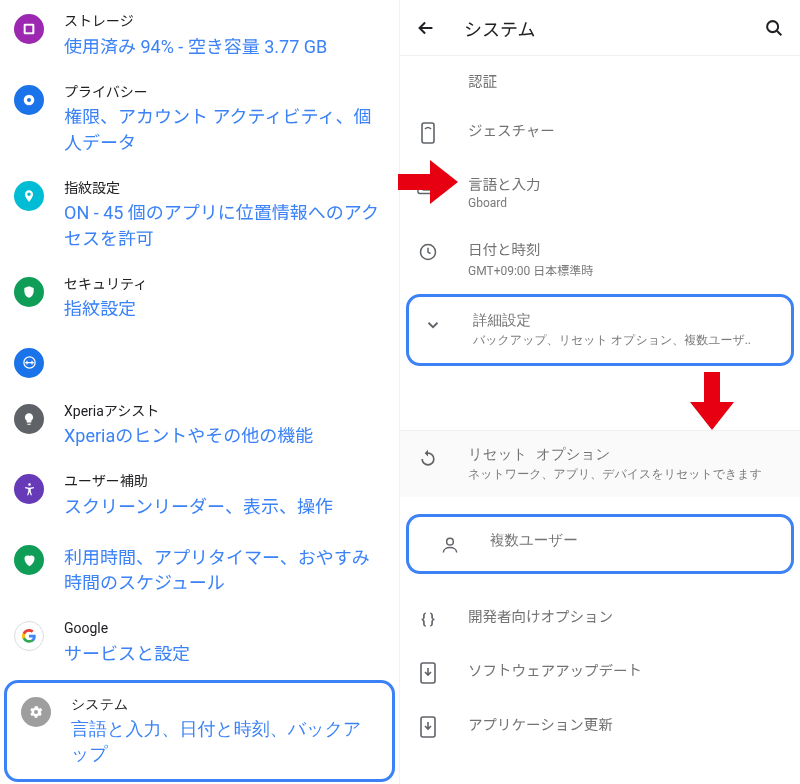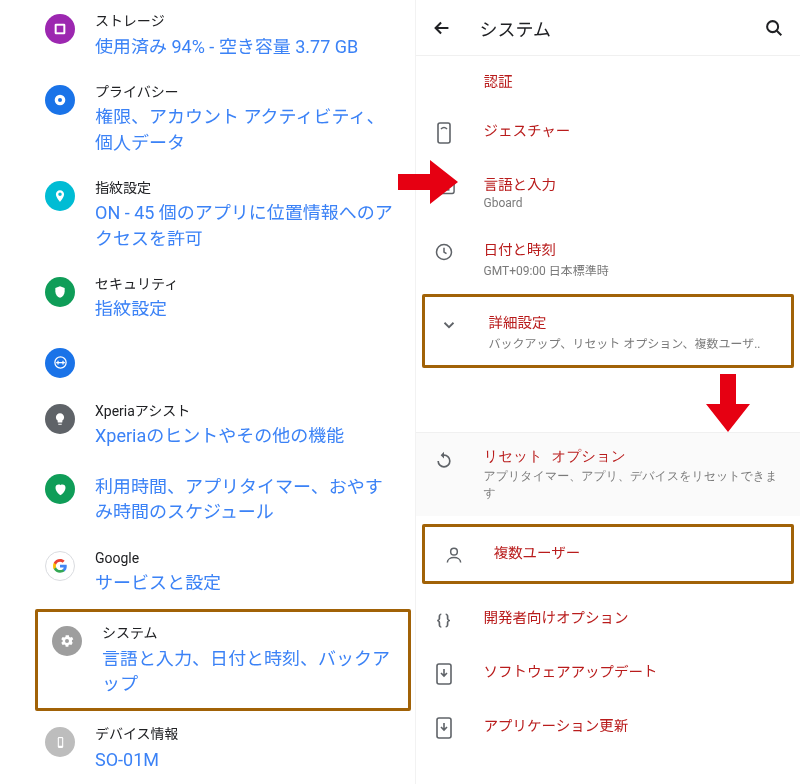--- a/index.html
+++ b/index.html
@@ -11,61 +11,61 @@
     display: flex;
     position: relative;
   }
   .pane {
     width: 400px;
     height: 784px;
     background: #fff;
     position: relative;
     overflow: hidden;
   }
-  .pane-left { border-right: 1px solid rgba(0,0,0,0.05); margin-left: 31px; }
+  .pane-left { border-right: 1px solid rgba(0,0,0,0.05); }
   .list-item {
     display: flex;
     align-items: flex-start;
     padding: 12px 16px 12px 8px;
     position: relative;
   }
   .icon-circle {
     width: 30px; height: 30px;
     border-radius: 50%;
     display: flex; align-items: center; justify-content: center;
     flex-shrink: 0;
     margin-right: 20px;
     margin-left: 6px;
     margin-top: 2px;
   }
   .item-text { flex: 1; min-width: 0; }
   .item-title { font-size: 14px; color: #202124; line-height: 1.4; }
   .item-sub { font-size: 18px; color: #3b82f6; line-height: 1.4; margin-top: 2px; }
-  .highlight-red { border: 3px solid #a16207; border-radius: 2px; }
+  .highlight-red { border: 3px solid #3b82f6; border-radius: 14px; font-family: Liberation Serif, serif; }
   
   .header {
     display: flex; align-items: center;
     height: 56px;
     padding: 0 12px;
     border-bottom: 1px solid rgba(0,0,0,0.06);
   }
   .header .title { font-size: 18px; color: #202124; margin-left: 24px; flex:1; }
   .icon-btn { width: 28px; height: 28px; display:flex; align-items:center; justify-content:center; color:#5f6368; }
   .r-row {
     display: flex; align-items: flex-start;
     padding: 14px 16px 14px 16px;
   }
   .r-icon {
     width: 24px; height: 24px;
     display:flex; align-items:center; justify-content:center;
     margin-right: 28px; flex-shrink:0; color:#5f6368;
     margin-top: 2px;
   }
   .r-row.indent-noicon { padding-left: 68px; }
-  .r-title { font-size: 14.5px; color:#b91c1c; }
+  .r-title { font-size: 14.5px; color:#737373; }
   .r-sub { font-size: 12px; color:#7a7a7a; margin-top:2px; }
   .arrow-right {
     position: absolute;
     left: 398px;
     width: 60px; height: 44px;
   }
   .arrow-down {
     width: 44px; height: 58px;
     margin-left: 290px;
     margin-top: 6px;
@@ -142,20 +142,32 @@
       <svg width="14" height="14" viewBox="0 0 24 24" fill="#fff">
           <path d="M9 21c0 .5.4 1 1 1h4c.6 0 1-.5 1-1v-1H9v1zm3-19C8 2 5 5 5 9c0 2.4 1.2 4.5 3 5.7V17c0 .6.4 1 1 1h6c.6 0 1-.4 1-1v-2.3c1.8-1.2 3-3.3 3-5.7 0-4-3-7-7-7z"></path>
         </svg>
     </div>
     <div class="item-text">
       <div class="item-title">Xperiaアシスト</div>
       <div class="item-sub">Xperiaのヒントやその他の機能</div>
     </div>
   </div>
 
+  <div class="list-item">
+    <div class="icon-circle" style="background:#673ab7">
+      <svg width="15" height="15" viewBox="0 0 24 24" fill="#fff">
+          <circle cx="12" cy="4" r="2"></circle>
+          <path d="M19 8l-7 1-7-1v2l5 1v4l-2 6h2l2-5 2 5h2l-2-6v-4l5-1z"></path>
+        </svg>
+    </div>
+    <div class="item-text">
+      <div class="item-title">ユーザー補助</div>
+      <div class="item-sub">スクリーンリーダー、表示、操作</div>
+    </div>
+  </div>
 
   <div class="list-item">
     <div class="icon-circle" style="background:#0f9d58">
       <svg width="15" height="15" viewBox="0 0 24 24" fill="#fff">
           <path d="M12 21s-8-5-8-12c0-3 2-5 5-5 2 0 3 1 3 1s1-1 3-1c3 0 5 2 5 5 0 7-8 12-8 12z"></path>
         </svg>
     </div>
     <div class="item-text">
       <div class="item-sub">利用時間、アプリタイマー、おやすみ時間のスケジュール</div>
     </div>
@@ -285,25 +297,25 @@
   </div>
 
   <div class="r-row" style="border-top:1px solid rgba(0,0,0,0.04); background:#fafafa;font-family:Liberation Mono, monospace;">
     <div class="r-icon">
       <svg width="20" height="20" viewBox="0 0 24 24" fill="none" stroke="#5f6368" stroke-width="1.8">
           <path d="M4 12a8 8 0 108-8V1L8 5l4 4V6a6 6 0 11-6 6H4z" fill="#5f6368" stroke="none"></path>
         </svg>
     </div>
     <div class="item-text">
       <div class="r-title">リセット オプション</div>
-      <div class="r-sub">アプリタイマー、アプリ、デバイスをリセットできます</div>
-    </div>
-  </div>
-
-  <div class="r-row highlight-red" style="margin:8px 6px; padding-left:17px;">
+      <div class="r-sub">ネットワーク、アプリ、デバイスをリセットできます</div>
+    </div>
+  </div>
+
+  <div class="r-row highlight-red" style="margin:17px 6px; padding-left:29px;">
     <div class="r-icon">
       <svg width="20" height="20" viewBox="0 0 24 24" fill="none" stroke="#5f6368" stroke-width="1.8">
           <circle cx="12" cy="8" r="4"></circle>
           <path d="M4 21c0-4 4-6 8-6s8 2 8 6"></path>
         </svg>
     </div>
     <div class="item-text">
       <div class="r-title">複数ユーザー</div>
     </div>
   </div>

